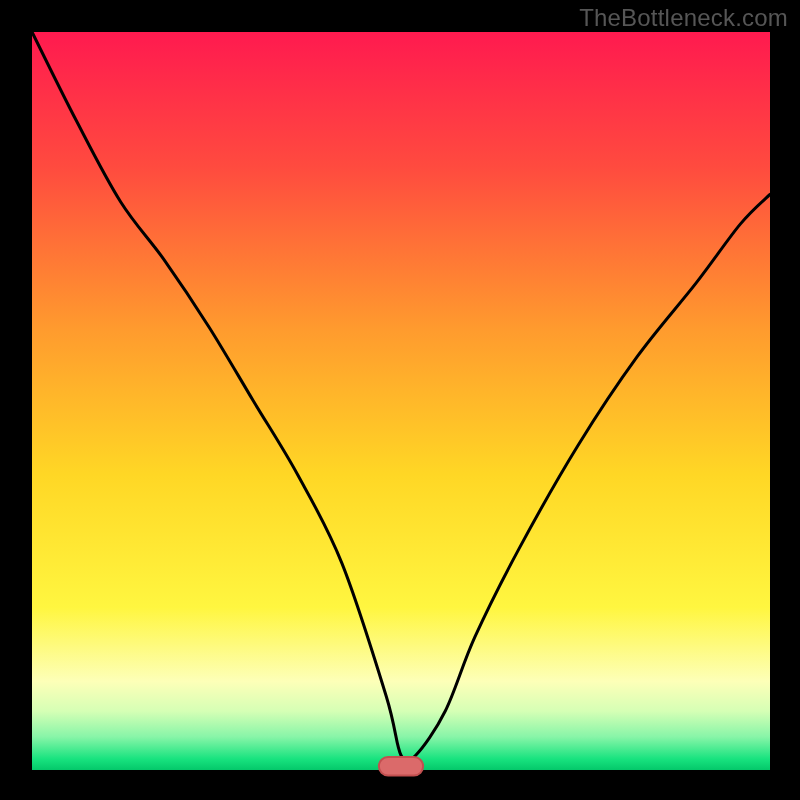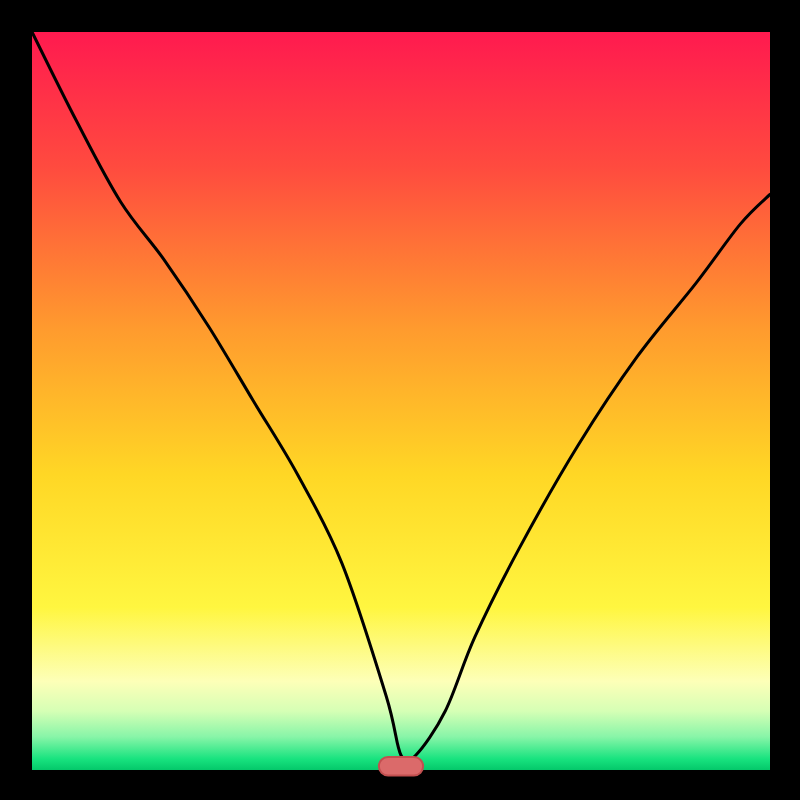--- a/index.html
+++ b/index.html
@@ -30,20 +30,21 @@
   svg {
     position: absolute;
     top: 0;
     left: 0;
   }
 </style>
 </head>
 <body>
 <div class="frame">
 
+<div class="watermark">TheBottleneck.com</div>
 
 <svg id="chart-svg" width="800" height="800" viewBox="0 0 800 800">
   <defs>
     <linearGradient id="bgGrad" x1="0" y1="0" x2="0" y2="1">
           <stop offset="0%" stop-color="#ff1a4f"></stop>
           <stop offset="18%" stop-color="#ff4a3f"></stop>
           <stop offset="40%" stop-color="#ff9a2e"></stop>
           <stop offset="60%" stop-color="#ffd725"></stop>
           <stop offset="78%" stop-color="#fff640"></stop>
           <stop offset="88%" stop-color="#fdffb8"></stop>

